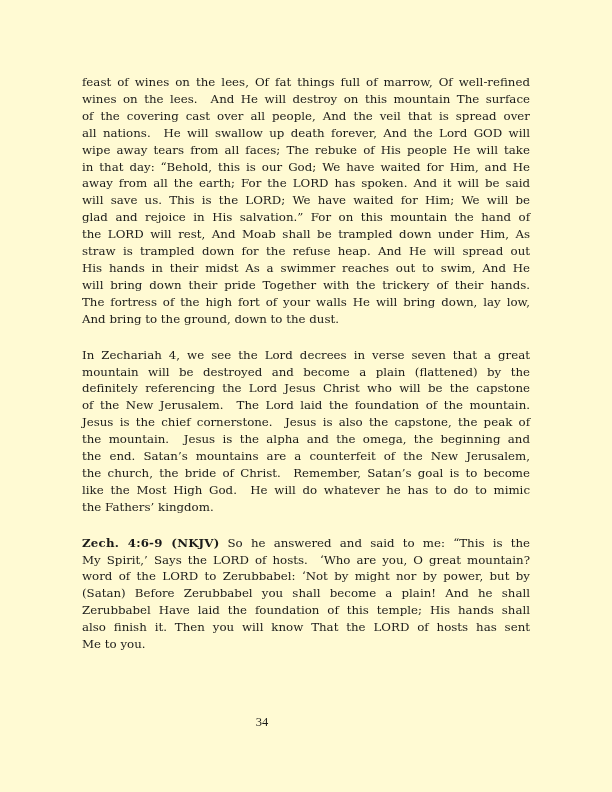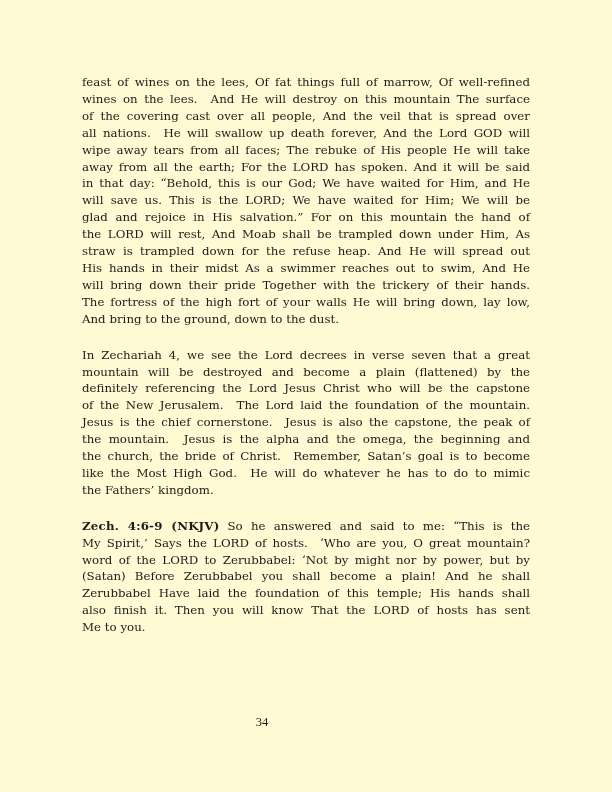--- a/index.html
+++ b/index.html
@@ -54,41 +54,42 @@
 <div class="page">
   <div class="content">
 
     <div class="paragraph">
       <div class="lines">
           <div class="line">feast of wines on the lees, Of fat things full of marrow, Of well-refined</div>
           <div class="line">wines on the lees.&nbsp; And He will destroy on this mountain The surface</div>
           <div class="line">of the covering cast over all people, And the veil that is spread over</div>
           <div class="line">all nations.&nbsp; He will swallow up death forever, And the Lord GOD will</div>
           <div class="line">wipe away tears from all faces; The rebuke of His people He will take</div>
+          <div class="line">in that day: “Behold, this is our God; We have waited for Him, and He</div>
           <div class="line">away from all the earth; For the LORD has spoken. And it will be said</div>
-          <div class="line">in that day: “Behold, this is our God; We have waited for Him, and He</div>
           <div class="line">will save us. This is the LORD; We have waited for Him; We will be</div>
           <div class="line">glad and rejoice in His salvation.” For on this mountain the hand of</div>
           <div class="line">the LORD will rest, And Moab shall be trampled down under Him, As</div>
           <div class="line">straw is trampled down for the refuse heap. And He will spread out</div>
           <div class="line">His hands in their midst As a swimmer reaches out to swim, And He</div>
           <div class="line">will bring down their pride Together with the trickery of their hands.</div>
           <div class="line">The fortress of the high fort of your walls He will bring down, lay low,</div>
           <div class="line">And bring to the ground, down to the dust.</div>
         </div>
     </div>
 
     <div class="paragraph">
       <div class="lines">
           <div class="line">In Zechariah 4, we see the Lord decrees in verse seven that a great</div>
           <div class="line">mountain will be destroyed and become a plain (flattened) by the</div>
           <div class="line">definitely referencing the Lord Jesus Christ who will be the capstone</div>
           <div class="line">of the New Jerusalem.&nbsp; The Lord laid the foundation of the mountain.</div>
           <div class="line">Jesus is the chief cornerstone.&nbsp; Jesus is also the capstone, the peak of</div>
           <div class="line">the mountain.&nbsp; Jesus is the alpha and the omega, the beginning and</div>
+          <div class="line">the end. Satan’s mountains are a counterfeit of the New Jerusalem,</div>
           <div class="line">the church, the bride of Christ.&nbsp; Remember, Satan’s goal is to become</div>
           <div class="line">like the Most High God.&nbsp; He will do whatever he has to do to mimic</div>
           <div class="line">the Fathers’ kingdom.</div>
         </div>
     </div>
 
     <div class="paragraph">
       <div class="line first-line"><strong class="ref">Zech. 4:6-9 (NKJV)</strong><span>So he answered and said to me: “This is the</span></div>
       <div class="lines">
           <div class="line">My Spirit,’ Says the LORD of hosts.&nbsp; ‘Who are you, O great mountain?</div>

